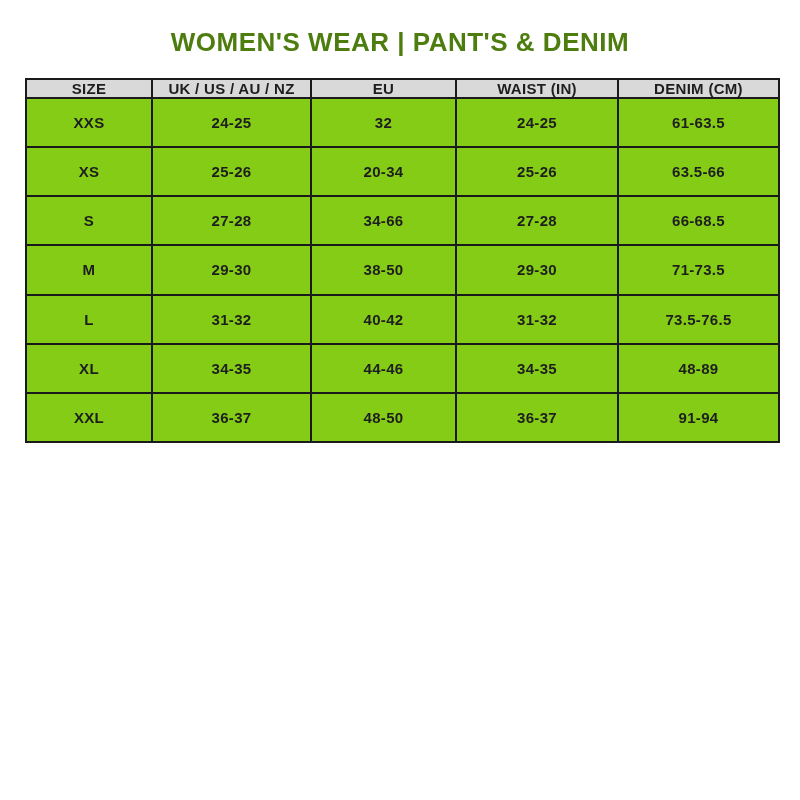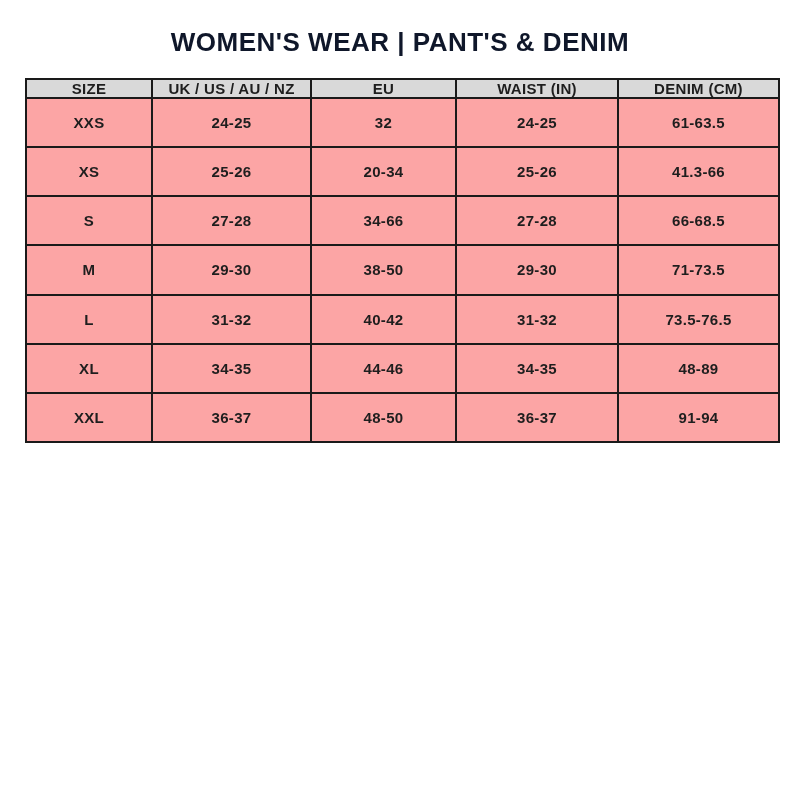--- a/index.html
+++ b/index.html
@@ -11,21 +11,21 @@
     overflow: hidden;
   }
   .page-title {
     position: absolute;
     top: 27px; left: 0;
     width: 800px;
     text-align: center;
     font-size: 26px;
     font-weight: 700;
     letter-spacing: 0.5px;
-    color: #0f172a;
+    color: #4d7c0f;
   }
   table.size-chart {
     position: absolute;
     left: 25px; top: 78px;
     width: 753px;
     height: 365px;
     border-collapse: collapse;
     table-layout: fixed;
   }
   table.size-chart th,
@@ -38,21 +38,21 @@
     letter-spacing: 0.3px;
     overflow: hidden;
     white-space: nowrap;
     margin-top: 19px;
   }
   table.size-chart th {
     background: #d9d9d9;
     font-weight: 700;
   }
   table.size-chart td {
-    background: #fca5a5;
+    background: #84cc16;
     font-weight: 600;
   }
 </style>
 </head>
 <body>
 
 <div class="page-title">WOMEN'S WEAR | PANT'S &amp; DENIM</div>
 
 <table class="size-chart">
   <colgroup>
@@ -77,21 +77,21 @@
       <td>24-25</td>
       <td>32</td>
       <td>24-25</td>
       <td>61-63.5</td>
     </tr>
     <tr>
       <td>XS</td>
       <td>25-26</td>
       <td>20-34</td>
       <td>25-26</td>
-      <td>41.3-66</td>
+      <td>63.5-66</td>
     </tr>
     <tr>
       <td>S</td>
       <td>27-28</td>
       <td>34-66</td>
       <td>27-28</td>
       <td>66-68.5</td>
     </tr>
     <tr>
       <td>M</td>

